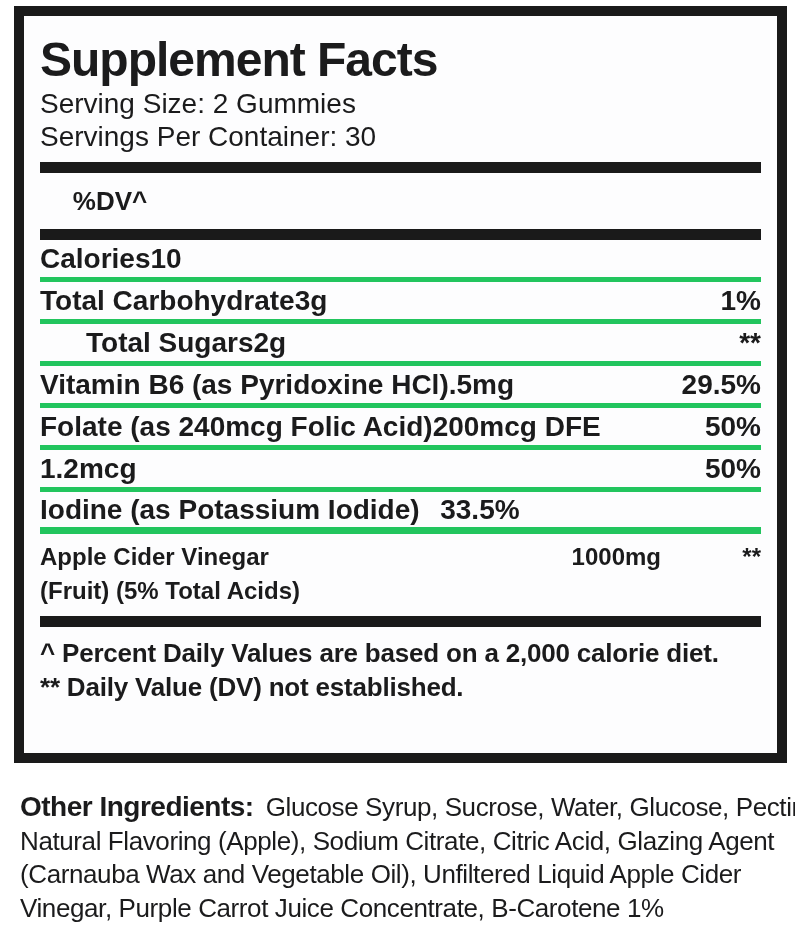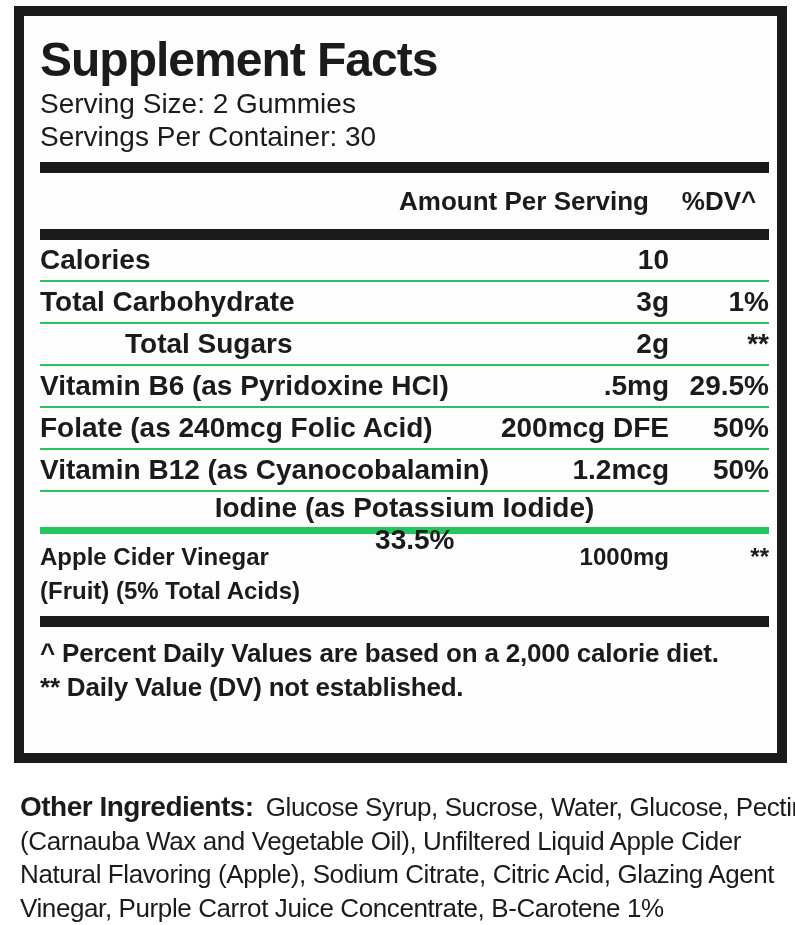--- a/index.html
+++ b/index.html
@@ -9,21 +9,21 @@
     font-family: "Liberation Sans", sans-serif;
     color: #1b1b1c;
     overflow: hidden;
   }
   .panel {
     margin: 6px 0 0 14px;
     width: 773px;
     height: 757px;
     border: 10px solid #1a1a1a;
     background: #fdfdfe;
-    padding: 10px 8px 0 16px;
+    padding: 10px 16px 0 16px;
   }
   .title {
     margin-top: 6px;
     font-size: 48px;
     font-weight: bold;
     letter-spacing: -1px;
     line-height: 55px;
   }
   .serving-line {
     font-size: 28px;
@@ -40,31 +40,31 @@
     align-items: center;
     font-size: 26px;
     font-weight: bold;
   }
   .header-row .amt { flex: 1; text-align: right; }
   .header-row .dv { width: 100px; text-align: center; margin-left: 20px; }
   .row {
     height: 42px;
     display: flex;
     align-items: center;
-    border-bottom: 2px solid #22c55e;
+    border-bottom: 5px solid #22c55e;
     font-size: 28px;
     font-weight: bold;
     white-space: nowrap;
   }
   .row .name { flex: 0 0 auto; }
-  .row .amt { flex: 1 1 auto; text-align: right; }
+  .row .amt { flex: 1 1 auto; text-align: left; }
   .row .dv { width: 100px; text-align: right; flex: 0 0 auto; }
-  .row.indent-1 .name { margin-left: 85px; }
+  .row.indent-1 .name { margin-left: 46px; }
   .row.indent-2 .name { margin-left: 163px; }
-  .row.sep-medium { border-bottom-width: 7px; flex-direction: column; }
+  .row.sep-medium { border-bottom-width: 7px; }
   .row-multiline {
     border-bottom: none;
     display: flex;
     align-items: flex-start;
     padding: 6px 0 8px 0;
     font-size: 24px;
     font-weight: bold;
     height: auto;
   }
   .row-multiline .name { line-height: 34px; }
@@ -101,21 +101,20 @@
   </div>
 
   <div class="serving-line">
     <span class="lbl">Servings Per Container:</span>
     <span>30</span>
   </div>
 
   <div class="bar bar-thick"></div>
 
   <div class="header-row">
-    <span class="amt">Amount Per Serving</span>
     <span class="dv">%DV^</span>
   </div>
 
   <div class="bar bar-mid"></div>
 
   <div class="row">
     <span class="name">Calories</span>
     <span class="amt">10</span>
     <span class="dv"></span>
   </div>
@@ -139,21 +138,20 @@
     <span class="dv">29.5%</span>
   </div>
 
   <div class="row">
     <span class="name">Folate (as 240mcg Folic Acid)</span>
     <span class="amt">200mcg DFE</span>
     <span class="dv">50%</span>
   </div>
 
   <div class="row">
-    <span class="name">Vitamin B12 (as Cyanocobalamin)</span>
     <span class="amt">1.2mcg</span>
     <span class="dv">50%</span>
   </div>
 
   <div class="row sep-medium">
     <span class="name">Iodine (as Potassium Iodide)</span>
     <span class="dv">33.5%</span>
   </div>
 
   <div class="row-multiline">
@@ -169,16 +167,16 @@
 
   <div class="footnotes">
     <div>^ Percent Daily Values are based on a 2,000 calorie diet.</div>
     <div>** Daily Value (DV) not established.</div>
   </div>
 
 </div>
 
 <div class="other-ingredients">
   <span class="line"><span class="oi-label">Other Ingredients:</span><span class="oi-text">Glucose Syrup, Sucrose, Water, Glucose, Pectin</span></span>
+  <span class="line">Natural Flavoring (Apple), Sodium Citrate, Citric Acid, Glazing Agent</span>
   <span class="line">(Carnauba Wax and Vegetable Oil), Unfiltered Liquid Apple Cider</span>
-  <span class="line">Natural Flavoring (Apple), Sodium Citrate, Citric Acid, Glazing Agent</span>
   <span class="line">Vinegar, Purple Carrot Juice Concentrate, B-Carotene 1%</span>
 </div>
 
 </body></html>

